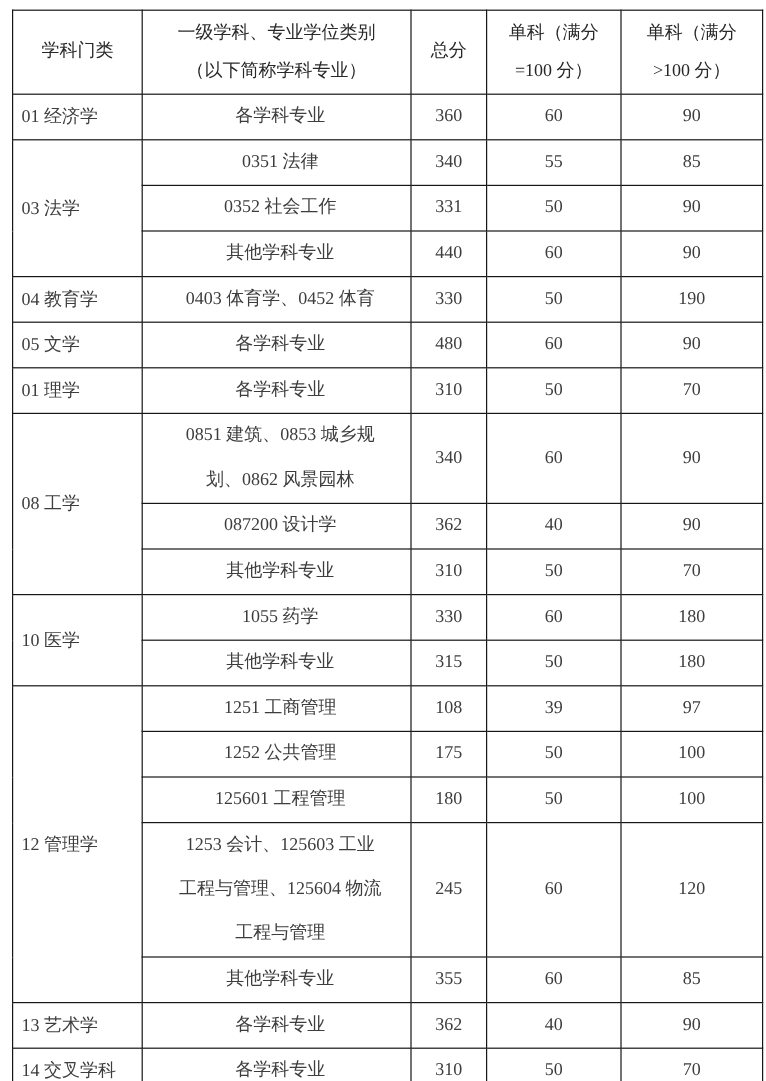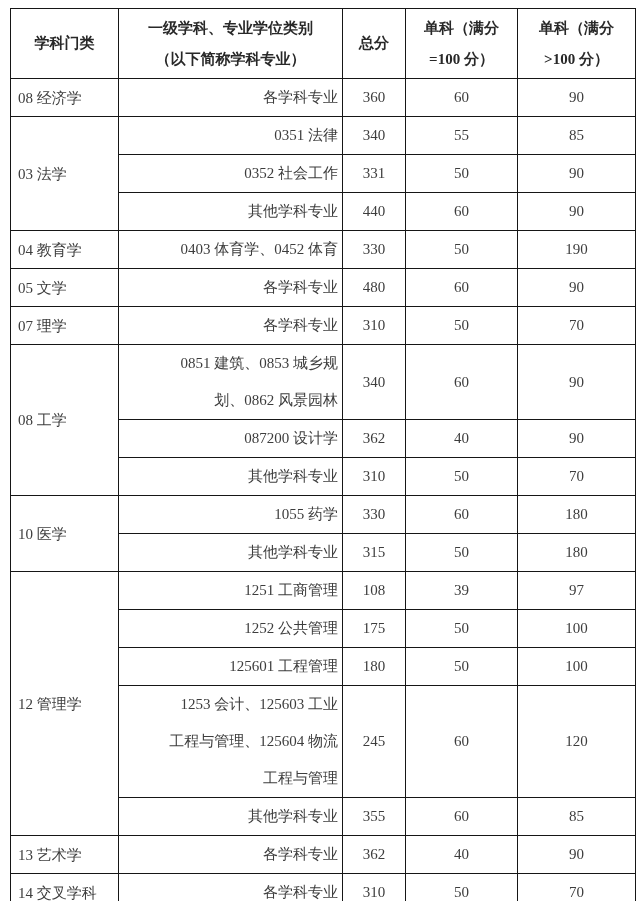--- a/index.html
+++ b/index.html
@@ -10,28 +10,28 @@
   table.score-table {
     position:absolute; left:10px; top:8px;
     border-collapse:collapse; table-layout:fixed;
   }
   .score-table th, .score-table td {
     border:1.5px solid #161616;
     vertical-align:middle;
     overflow:hidden;
   }
   .score-table th {
-    font-size:15px; font-weight:bold; color:#282828;
+    font-size:15px; font-weight:normal; color:#282828;
     line-height:31px; text-align:center; padding:0;
   }
   .score-table td {
     font-size:15px; color:#3d3d3d; padding:0;
   }
   td.cat  { text-align:left; padding-left:7px;  line-height:22px; }
-  td.maj  { text-align:right; padding-left:10px; padding-right:4px;
+  td.maj  { text-align:center; padding-left:10px; padding-right:4px;
             white-space:pre-line; line-height:37px; }
   td.num  { text-align:center;margin-top:43px; }
   tr.h1 { height:37px; }
   tr.h2 { height:74px; }
   tr.h3 { height:111px; }
   tr.hh { height:70px; }
 </style>
 </head>
 <body>
 
@@ -62,21 +62,21 @@
         </th>
         <th>
           <div>单科（满分</div>
           <div>&gt;100 分）</div>
         </th>
       </tr>
     </thead>
     <tbody>
 
       <tr class="h1">
-        <td class="cat">08 经济学</td>
+        <td class="cat">01 经济学</td>
         <td class="maj">各学科专业</td>
         <td class="num">360</td>
         <td class="num">60</td>
         <td class="num">90</td>
       </tr>
 
       <tr class="h1">
         <td class="cat" rowspan="3">03 法学</td>
         <td class="maj">0351 法律</td>
         <td class="num">340</td>
@@ -106,21 +106,21 @@
 
       <tr class="h1">
         <td class="cat">05 文学</td>
         <td class="maj">各学科专业</td>
         <td class="num">480</td>
         <td class="num">60</td>
         <td class="num">90</td>
       </tr>
 
       <tr class="h1">
-        <td class="cat">07 理学</td>
+        <td class="cat">01 理学</td>
         <td class="maj">各学科专业</td>
         <td class="num">310</td>
         <td class="num">50</td>
         <td class="num">70</td>
       </tr>
 
       <tr class="h2">
         <td class="cat" rowspan="3">08 工学</td>
         <td class="maj">0851 建筑、0853 城乡规
 划、0862 风景园林</td>

